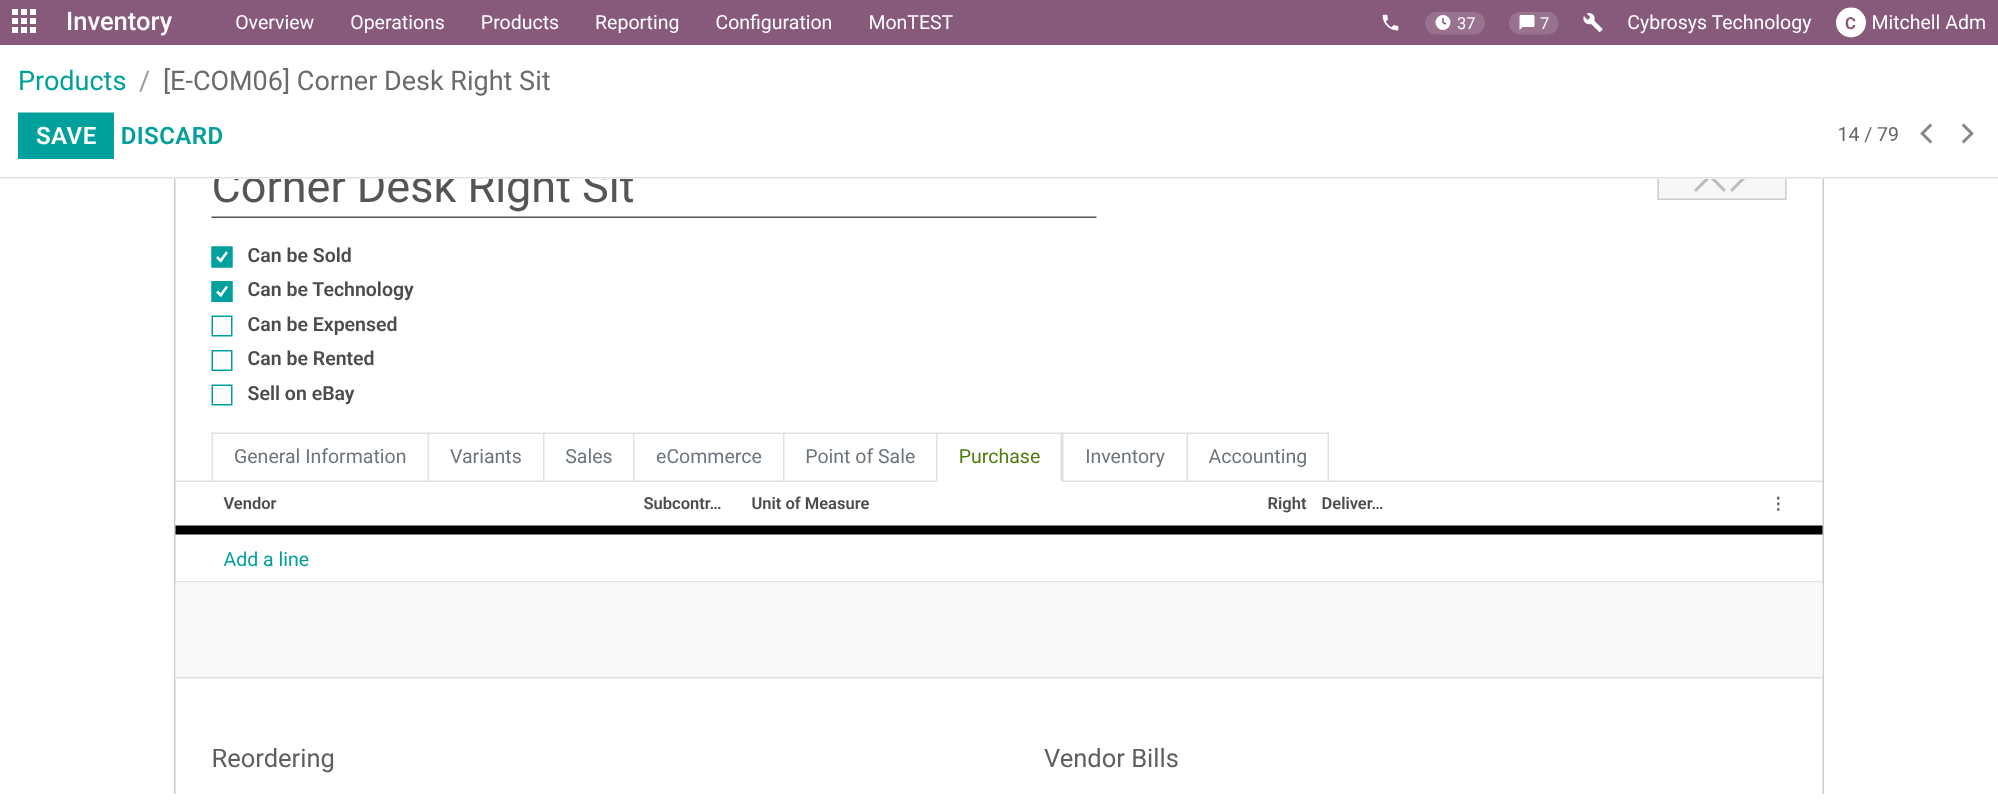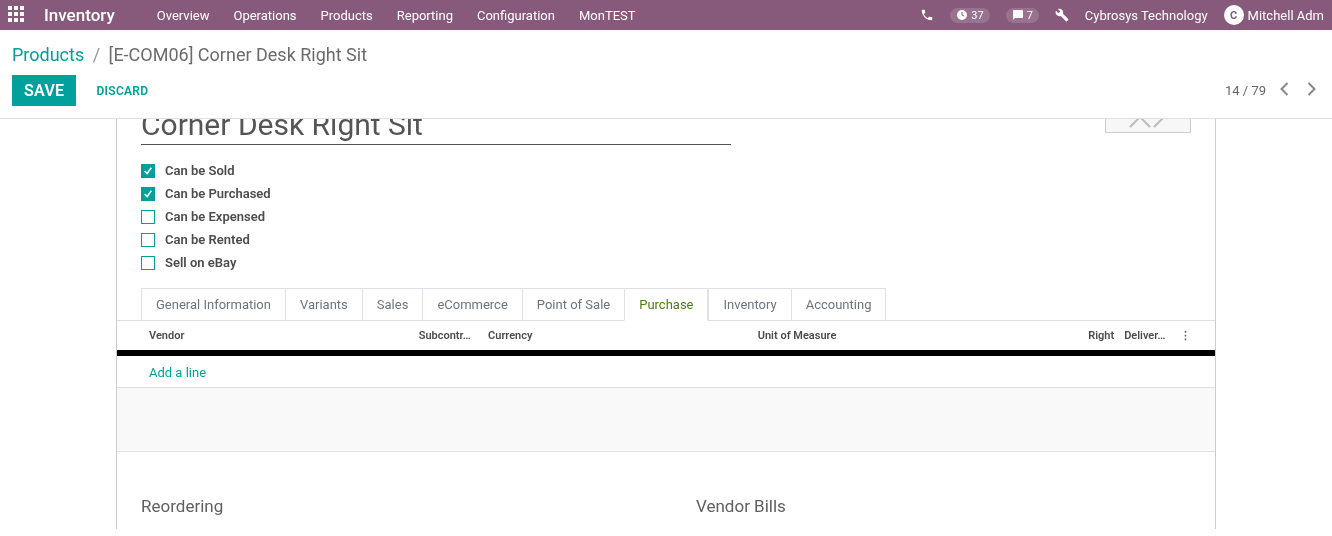--- a/index.html
+++ b/index.html
@@ -16,21 +16,21 @@
 .badge svg{margin-right:3px}
 .company{font-size:13px}
 .avatar{width:20px;height:20px;border-radius:50%;background:#fff;display:inline-flex;align-items:center;justify-content:center;color:#875a7b;font-size:11px;font-weight:bold;margin-right:4px}
 .user{display:flex;align-items:center}
 .breadcrumb{padding:14px 12px 10px;font-size:18px;color:#875a7b}
 .breadcrumb a{color:#00a09d;text-decoration:none}
 .breadcrumb-sep{color:#999;margin:0 4px}
 .breadcrumb-cur{color:#6b6b6b}
 .actionbar{display:flex;align-items:center;padding:0 12px 12px;border-bottom:1px solid #dee2e6}
 .btn-primary{background:#00a09d;color:#fff;border:none;padding:6px 12px;font-size:16px;font-weight:600;cursor:pointer;letter-spacing:.3px}
-.btn-link{background:none;border:none;color:#00a09d;font-size:12px;font-weight:600;padding:6px 20px;cursor:pointer;letter-spacing:.3px}
+.btn-link{background:none;border:none;color:#00a09d;font-size:16px;font-weight:600;padding:6px 4px;cursor:pointer;letter-spacing:.3px}
 .pager{margin-left:auto;display:flex;align-items:center;gap:10px;color:#666;font-size:13px}
 .pager-arrow{cursor:pointer;color:#888;padding:4px}
 .content{padding:0 0 0 0;height:calc(536px - 30px - 50px - 46px);overflow:auto}
 .sheet{max-width:1100px;margin:0 auto;background:#fff;border:1px solid #ccc;border-top:none;padding:0 24px 40px;position:relative}
 .prod-title{font-size:30px;color:#555;border-bottom:1px solid #555;padding-bottom:2px;margin-bottom:14px;display:inline-block;width:590px;margin-top:-12px;overflow:hidden;white-space:nowrap}
 .prod-img{position:absolute;right:24px;top:-10px;width:86px;height:24px;border:1px solid #ccc;background:#f7f7f7;display:flex;align-items:center;justify-content:center}
 .checks{display:flex;flex-direction:column;gap:8px;margin-bottom:18px}
 .check{display:flex;align-items:center;gap:10px;font-size:13px;font-weight:600;color:#4c4c4c;cursor:pointer}
 .cbox{width:14px;height:14px;border:1px solid #00a09d;display:inline-flex;align-items:center;justify-content:center;background:#fff}
 .cbox.checked{background:#00a09d}
@@ -156,21 +156,21 @@
             </svg>
           </span>
           <span>Can be Sold</span>
         </label>
         <label class="check">
           <span class="cbox checked">
             <svg width="10" height="10" viewBox="0 0 12 12">
               <path d="M2 6l3 3 5-7" stroke="#fff" stroke-width="2" fill="none"></path>
             </svg>
           </span>
-          <span>Can be Purchased</span>
+          <span>Can be Technology</span>
         </label>
         <label class="check">
           <span class="cbox"></span>
           <span>Can be Expensed</span>
         </label>
         <label class="check">
           <span class="cbox"></span>
           <span>Can be Rented</span>
         </label>
         <label class="check">
@@ -186,21 +186,20 @@
         <div class="tab">eCommerce</div>
         <div class="tab">Point of Sale</div>
         <div class="tab active">Purchase</div>
         <div class="tab">Inventory</div>
         <div class="tab">Accounting</div>
       </div>
 
     <div class="grid-head">
       <div class="col-vendor">Vendor</div>
       <div class="col-sub">Subcontr…</div>
-      <div class="col-cur">Currency</div>
       <div class="col-uom">Unit of Measure</div>
       <div class="col-price">Right</div>
       <div class="col-deliv">Deliver…</div>
       <div class="col-kebab">⋮</div>
     </div>
     <div class="grid-body">
       <span class="add-line">Add a line</span>
     </div>
     <div class="blank"></div>
 

